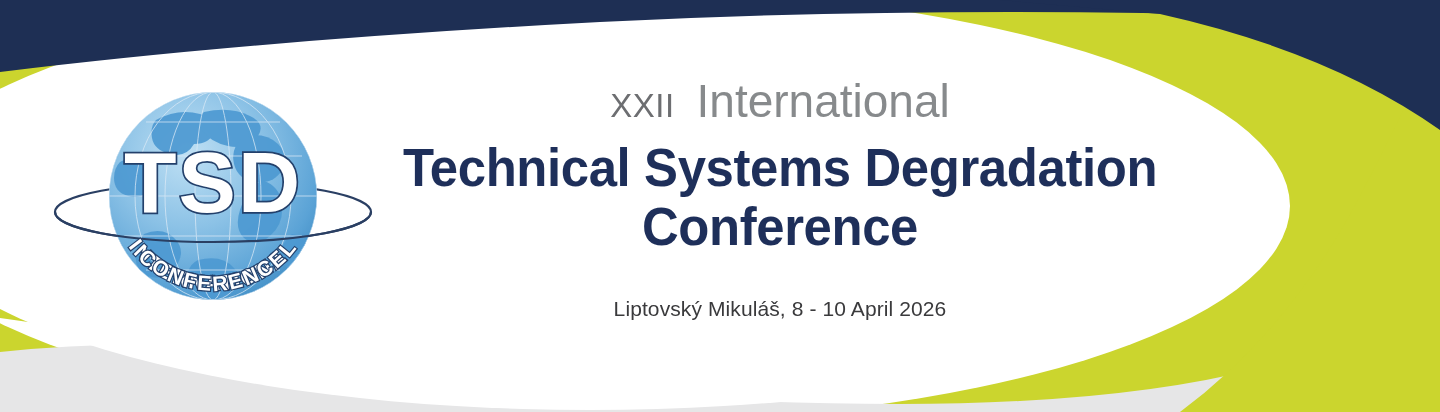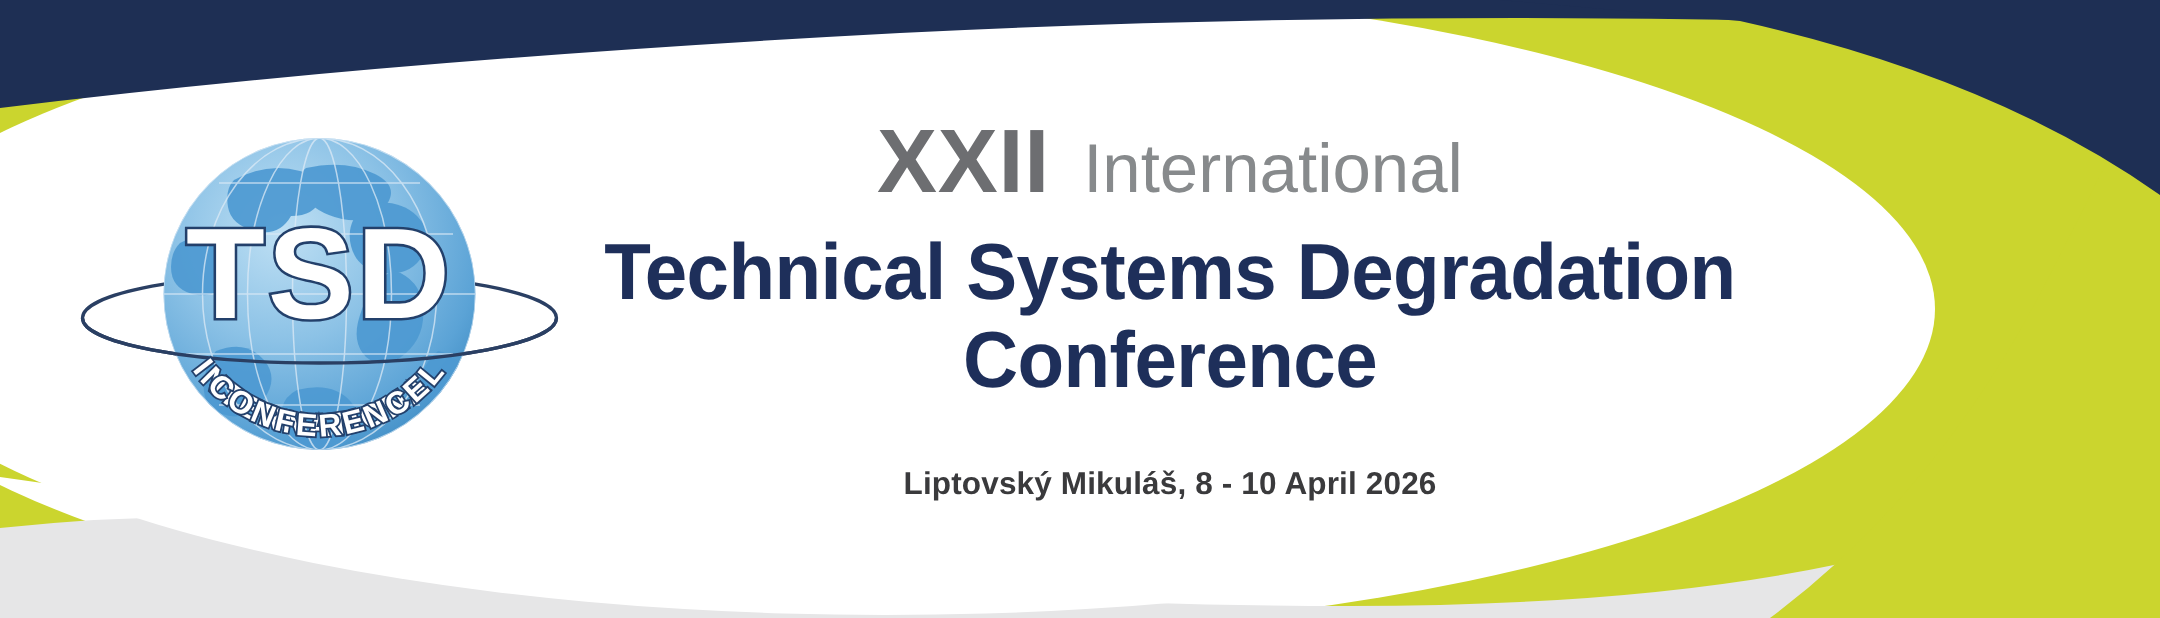--- a/index.html
+++ b/index.html
@@ -49,22 +49,22 @@
     top: 78px;
     width: 800px;
     text-align: center;
   }
   #superline {
     line-height: 1.0;
     white-space: nowrap;
     margin-bottom: 10px;
   }
   #edition-number {
-    font-size: 60px;
-    font-weight: 700;
+    font-size: 33px;
+    font-weight: 400;
     color: #6d6e71;
     letter-spacing: 0.5px;
   }
   #superline-word {
     font-size: 46px;
     font-weight: 400;
     color: #878a8c;
     letter-spacing: 0px;
   }
   .title-line {
@@ -74,21 +74,21 @@
     color: #1e2f5a;
     line-height: 1.12;
     letter-spacing: -0.4px;
     white-space: nowrap;
     transform: scaleX(0.96);
   }
   #title-line-1 { margin-top: 14px; }
   #venue-date {
     margin-top: 40px;
     font-size: 21px;
-    font-weight: 700;
+    font-weight: 400;
     color: #3a3a3c;
     letter-spacing: 0.1px;
     white-space: nowrap;
   }
 </style>
 </head>
 <body>
 
 <div id="banner">
 

